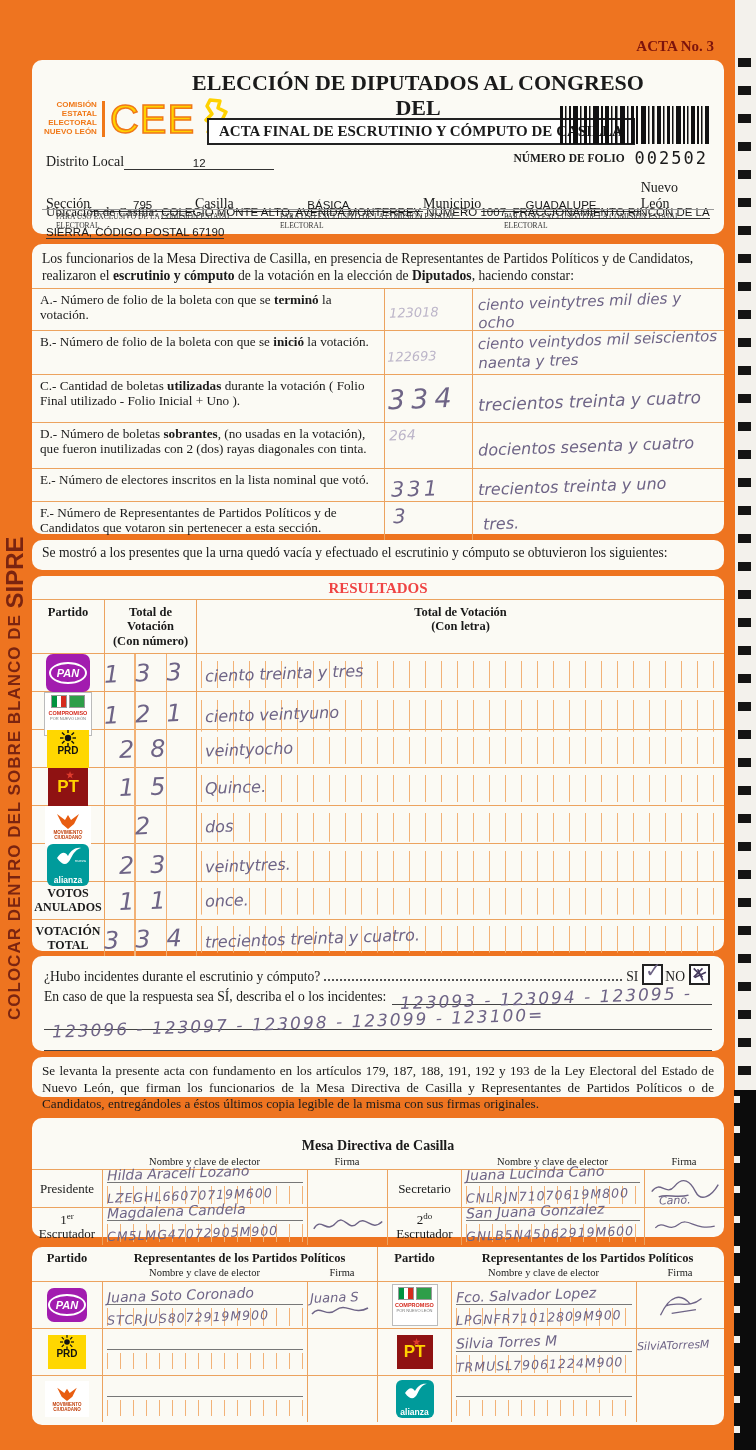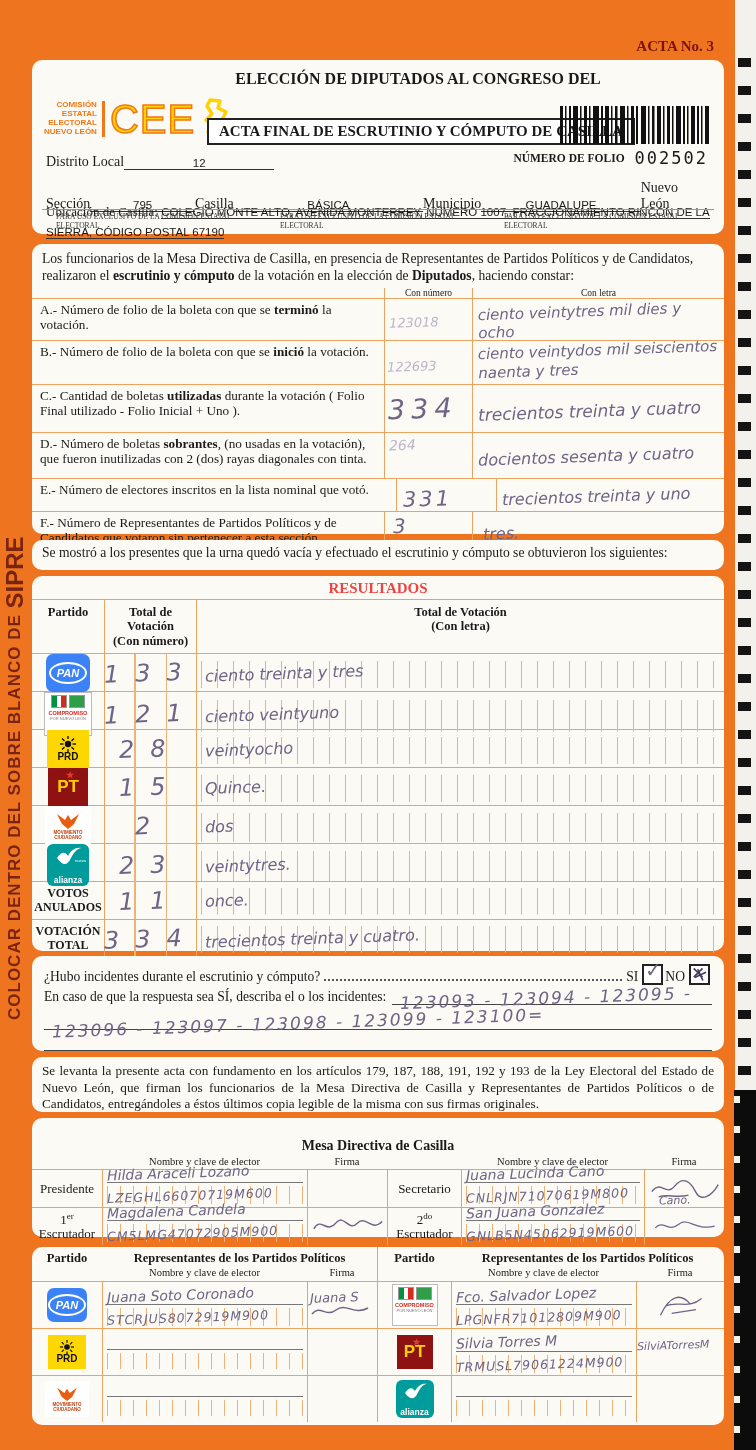--- a/index.html
+++ b/index.html
@@ -18,25 +18,25 @@
         color:#7a2410;font-size:17px;letter-spacing:1px;white-space:nowrap;}
   .side-strong{font-size:24px;letter-spacing:0;}
   .acta-no{position:absolute;top:38px;right:42px;font-weight:bold;font-size:15px;color:#7c130c;}
   
   .panel{position:absolute;left:32px;width:692px;background:#FBFAF4;border-radius:10px;}
   .hdr-panel{top:60px;height:174px;}
   .scr-panel{top:244px;height:290px;}
   .urna-panel{top:540px;height:30px;}
   .res-panel{top:576px;height:375px;}
   .inc-panel{top:956px;height:95px;}
-  .leg-panel{top:1057px;height:55px;}
+  .leg-panel{top:1057px;height:40px;}
   .mesa-panel{top:1118px;height:119px;}
   .reps-panel{top:1247px;height:178px;}
   
-  .title{position:absolute;left:140px;right:60px;top:10px;text-align:center;font-weight:bold;font-size:16px;line-height:1.15;}
+  .title{position:absolute;left:140px;right:60px;top:10px;text-align:center;font-weight:bold;font-size:22px;line-height:1.15;}
   .cee-block{position:absolute;left:12px;top:38px;display:flex;align-items:center;gap:5px;}
   .cee-org{font-family:"Liberation Sans",sans-serif;font-weight:bold;font-size:8px;line-height:1.1;
         color:#F07818;text-align:right;border-right:3px solid #F07818;padding-right:5px;}
   .cee-word{font-family:"Liberation Sans",sans-serif;font-weight:normal;font-size:40px;color:#FFD200;
         letter-spacing:1px;-webkit-text-stroke:1.5px #F07818;line-height:.9;}
   .subtitle-box{position:absolute;left:175px;top:58px;border:2px solid #222;padding:3px 10px;
         font-weight:bold;font-size:15px;background:#fff;}
   .barcode{position:absolute;right:12px;top:46px;}
   .folio{position:absolute;right:16px;top:88px;display:flex;align-items:center;gap:10px;}
   .folio-label{font-weight:bold;font-size:11.5px;}
@@ -71,31 +71,31 @@
   .num-cell{background:repeating-linear-gradient(to right,transparent 0 29.5px,#F2B277 29.5px 31px);
         display:flex;align-items:center;justify-content:center;}
   .let-cell{background:repeating-linear-gradient(to right,#F2B277 0 1.3px,transparent 1.3px 16px);
         background-size:100% 72%;background-repeat:no-repeat;background-position:4px 60%;
         display:flex;align-items:center;padding-left:8px;}
   .num-hw{font-size:24px;letter-spacing:16px;}
   .let-hw{font-size:16px;}
   .row-label{font-weight:bold;font-size:12px;text-align:center;line-height:1.1;}
   
   .logo{display:inline-block;}
-  .pan-logo{width:44px;height:38px;background:#3b82f6;border-radius:7px;display:flex;align-items:center;justify-content:center;}
+  .pan-logo{width:44px;height:38px;background:#a21caf;border-radius:7px;display:flex;align-items:center;justify-content:center;}
   .pan-oval{border:2px solid #fff;border-radius:50%;padding:3px 6px;color:#fff;font-weight:bold;
         font-style:italic;font-family:"Liberation Sans",sans-serif;font-size:11px;}
   .comp-logo{width:46px;height:40px;background:#fff;border:1px solid #bbb;text-align:center;padding-top:2px;}
   .comp-minis{display:flex;justify-content:center;gap:2px;}
   .mini{width:14px;height:11px;border:1px solid #999;}
   .mini-pri{background:linear-gradient(to right,#00923f 33%,#fff 33% 66%,#d52b1e 66%);}
   .mini-v{background:#2e9e49;}
   .comp-title{color:#d52b1e;font-family:"Liberation Sans",sans-serif;font-weight:bold;font-size:5.5px;margin-top:2px;}
   .comp-sub{color:#777;font-family:"Liberation Sans",sans-serif;font-size:4px;}
-  .prd-logo{width:42px;height:38px;background:#FFD700;display:flex;flex-direction:column;align-items:center;justify-content:center;}
+  .prd-logo{width:42px;height:38px;background:#FFD700;display:flex;flex-direction:column;align-items:center;justify-content:flex-start;}
   .prd-txt{font-family:"Liberation Sans",sans-serif;font-weight:bold;font-size:10px;color:#111;line-height:1;}
   .pt-logo{width:40px;height:38px;background:#8f1212;display:flex;align-items:center;justify-content:center;
         color:#FFD200;font-family:"Liberation Sans",sans-serif;font-weight:bold;font-size:17px;position:relative;}
   .pt-star{position:absolute;top:2px;left:18px;color:#e03c2d;font-size:9px;}
   .mc-logo{width:46px;height:40px;background:#fff;display:flex;flex-direction:column;align-items:center;justify-content:center;}
   .mc-txt{font-family:"Liberation Sans",sans-serif;font-weight:bold;font-size:4.5px;color:#c2410c;line-height:1.2;text-align:center;}
   .al-logo{width:42px;height:40px;background:#009B9B;border-radius:6px;display:flex;flex-direction:column;
         align-items:center;justify-content:flex-end;padding-bottom:2px;position:relative;}
   .al-txt{color:#fff;font-family:"Liberation Sans",sans-serif;font-weight:bold;font-size:8.5px;line-height:1;}
   .al-nueva{color:#fff;font-family:"Liberation Sans",sans-serif;font-size:4px;position:absolute;right:3px;top:14px;}
@@ -226,25 +226,20 @@
     </div>
     <div class="excl-row">
       <span class="excl">PARA USO EXCLUSIVO DE LA COMISIÓN ESTATAL ELECTORAL</span>
       <span class="excl">PARA USO EXCLUSIVO DE LA COMISIÓN ESTATAL ELECTORAL</span>
       <span class="excl">PARA USO EXCLUSIVO DE LA COMISIÓN ESTATAL ELECTORAL</span>
     </div>
   </div>
 
   <div class="panel scr-panel">
     <p class="intro"><span>Los funcionarios de la Mesa Directiva de Casilla, en presencia de Representantes de Partidos Políticos  y de Candidatos, realizaron el </span><span class="b">escrutinio y cómputo</span><span> de la votación en la elección de </span><span class="b">Diputados</span><span>, haciendo constar:</span></p>
-    <div class="scr-grid">
-      <div></div>
-      <div class="scr-hdr" style="border-left:1px solid #ECA35F;">Con número</div>
-      <div class="scr-hdr" style="border-left:1px solid #ECA35F;">Con letra</div>
-    </div>
 
     <div class="scr-row" style="height:41px;">
       <div class="scr-label"><span>A.- Número de folio de la boleta con que se </span><span class="b">terminó</span><span> la votación.</span></div>
       <div class="scr-num">
           <span class="hw hw-light" style="font-size:13px;position:absolute;top:16px;left:4px;">123018</span>
         </div>
       <div class="scr-let">
           <span class="hw" style="font-size:15px;position:absolute;top:3px;left:5px;width:240px;line-height:1.2;">ciento veintytres mil dies y ocho</span>
         </div>
     </div>
@@ -268,21 +263,21 @@
     </div>
     <div class="scr-row" style="height:45px;">
       <div class="scr-label"><span>D.- Número de boletas </span><span class="b">sobrantes</span><span>, (no usadas en la votación), que fueron inutilizadas con 2 (dos) rayas diagonales con tinta.</span></div>
       <div class="scr-num">
           <span class="hw hw-light" style="font-size:14px;position:absolute;top:4px;left:4px;">264</span>
         </div>
       <div class="scr-let">
           <span class="hw" style="font-size:16px;position:absolute;top:14px;left:5px;white-space:nowrap;">docientos sesenta y cuatro</span>
         </div>
     </div>
-    <div class="scr-row" style="height:32px;gap:12px;">
+    <div class="scr-row" style="height:32px;">
       <div class="scr-label"><span>E.- Número de electores inscritos en la lista nominal que votó.</span></div>
       <div class="scr-num">
           <span class="hw" style="font-size:21px;letter-spacing:3px;position:absolute;top:8px;left:6px;">331</span>
         </div>
       <div class="scr-let">
           <span class="hw" style="font-size:16px;position:absolute;top:8px;left:5px;white-space:nowrap;">trecientos treinta y uno</span>
         </div>
     </div>
     <div class="scr-row" style="height:44px;">
       <div class="scr-label"><span>F.- Número de Representantes de Partidos Políticos y de Candidatos que votaron sin pertenecer a esta sección.</span></div>

